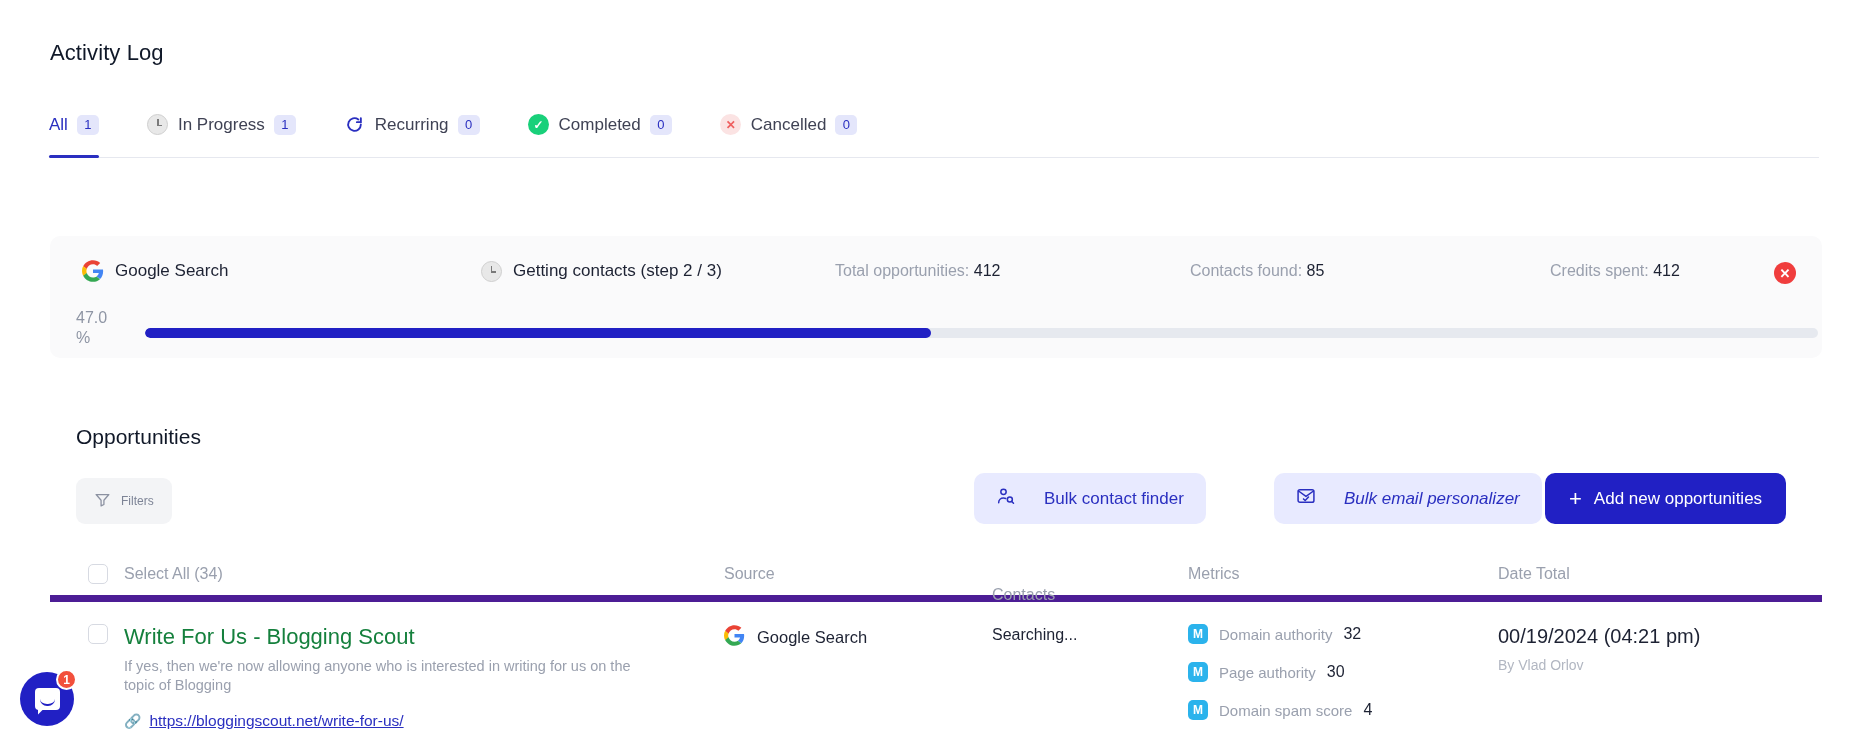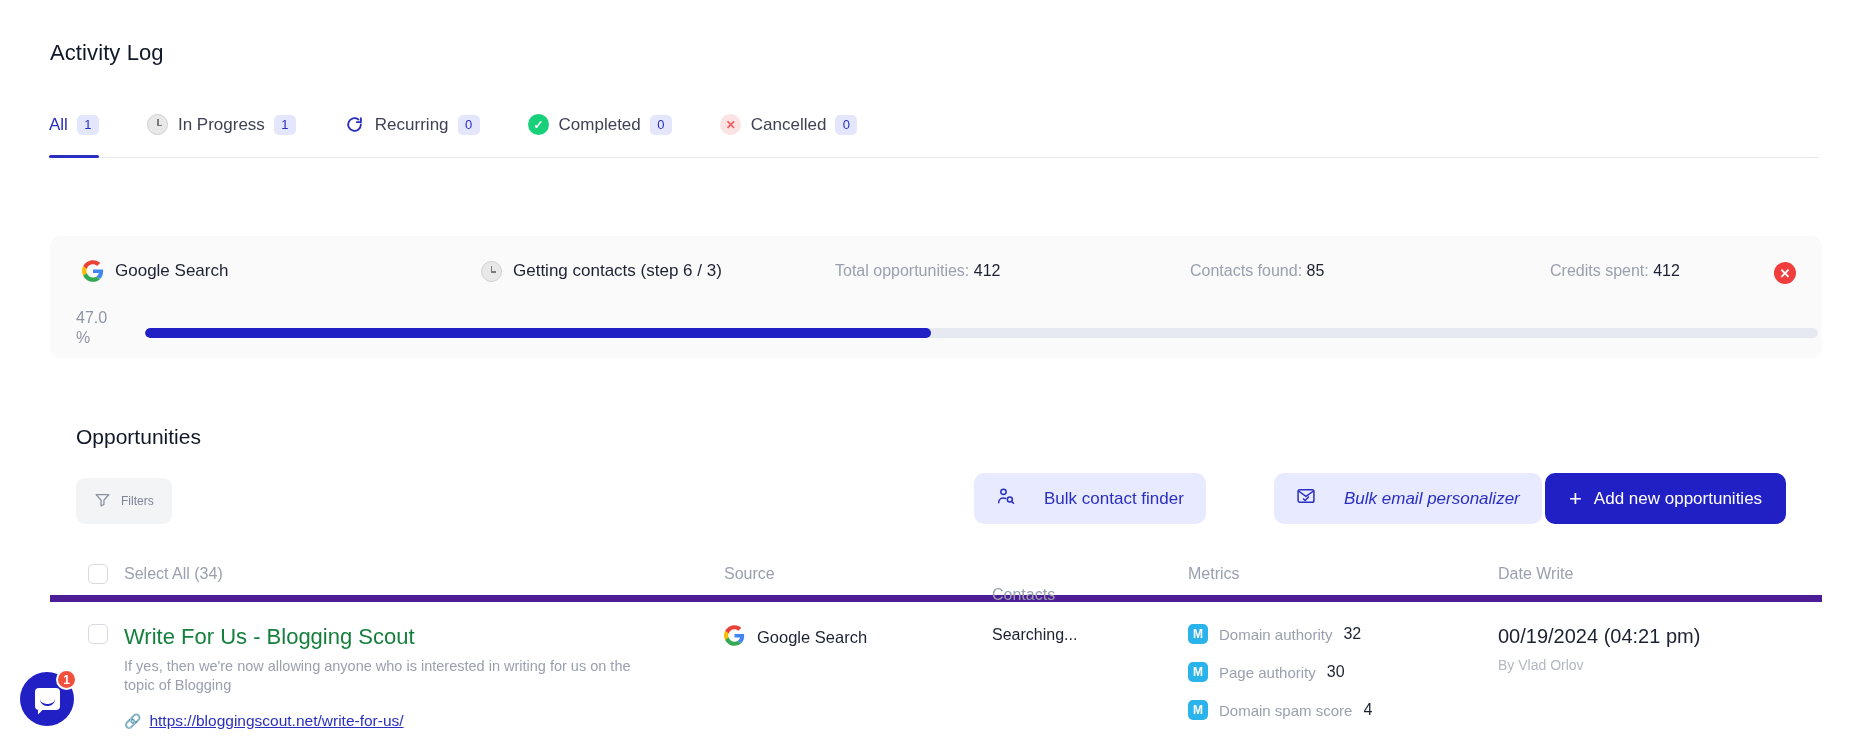--- a/index.html
+++ b/index.html
@@ -325,21 +325,21 @@
           <path fill="#34A853" d="M24 47.5c6.2 0 11.5-2 15.3-5.6l-7.6-5.9c-2 1.4-4.7 2.4-7.7 2.4-6.4 0-11.7-4.5-13.6-10.3l-7.8 6.1C6.5 42.1 14.6 47.5 24 47.5z"></path>
         </svg>
       </span>
       <span class="pc-source-label">Google Search</span>
     </div>
 
     <div class="pc-step">
       <span class="tab-icon">
           <span class="ic-clock"></span>
         </span>
-      <span class="pc-step-label">Getting contacts (step 6 / 3)</span>
+      <span class="pc-step-label">Getting contacts (step 2 / 3)</span>
     </div>
 
     <div class="pc-stat pc-stat-1">
       <span>Total opportunities:</span>
       <b>412</b>
     </div>
     <div class="pc-stat pc-stat-2">
       <span>Contacts found:</span>
       <b>85</b>
     </div>
@@ -397,21 +397,21 @@
 
   <div class="table">
     <div class="thead">
       <div class="col-name">
         <span class="chk"></span>
         <span class="th">Select All (34)</span>
       </div>
       <div class="th col-src">Source</div>
       <div class="th col-cts">Contacts</div>
       <div class="th col-met">Metrics</div>
-      <div class="th col-date">Date Write</div>
+      <div class="th col-date">Date Total</div>
     </div>
 
     <div class="trow">
       <div class="cell-name">
         <span class="chk"></span>
         <span>
           <span class="opp-title">Write For Us - Blogging Scout</span>
           <span class="opp-desc">If yes, then we're now allowing anyone who is interested in writing for us on the topic of Blogging</span>
           <span class="opp-link-row">
             <span class="link-ic">🔗</span>

